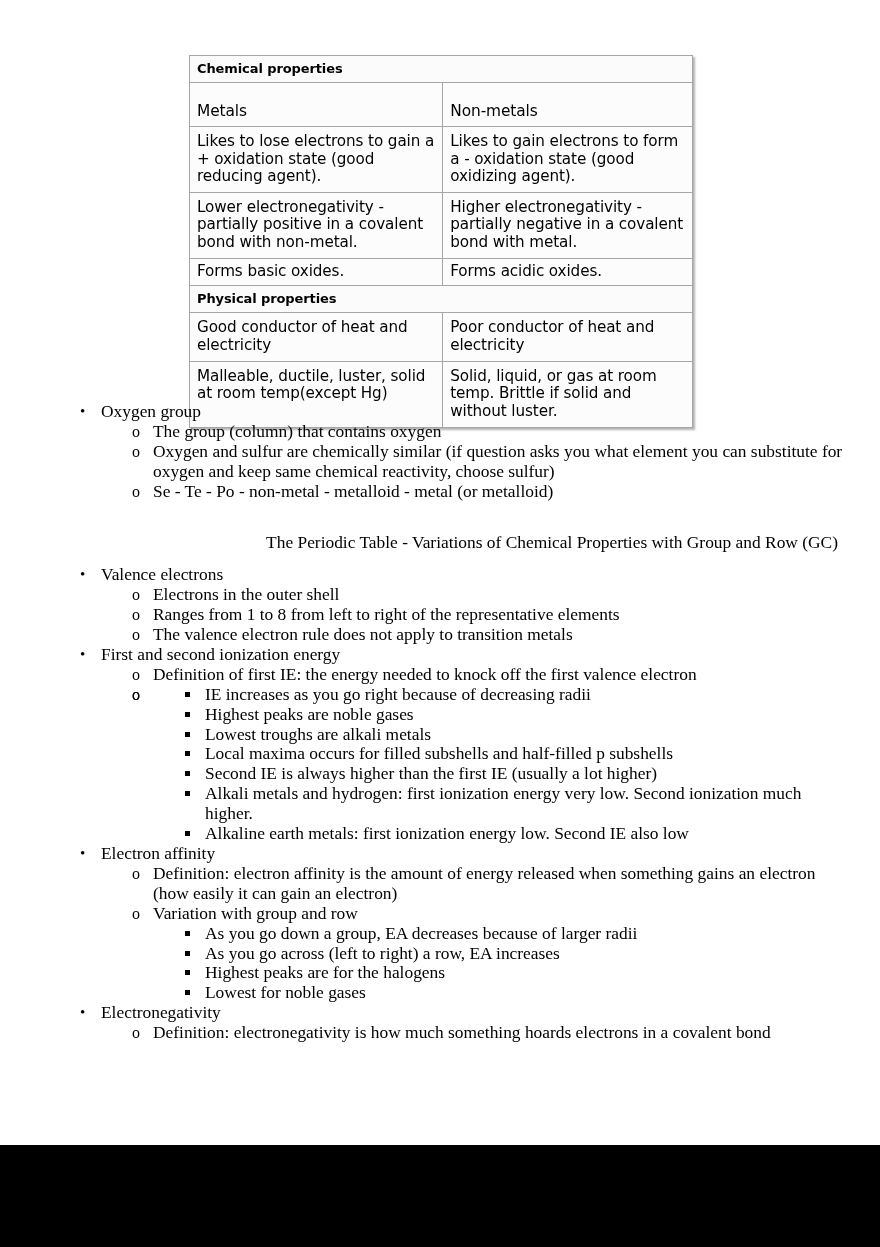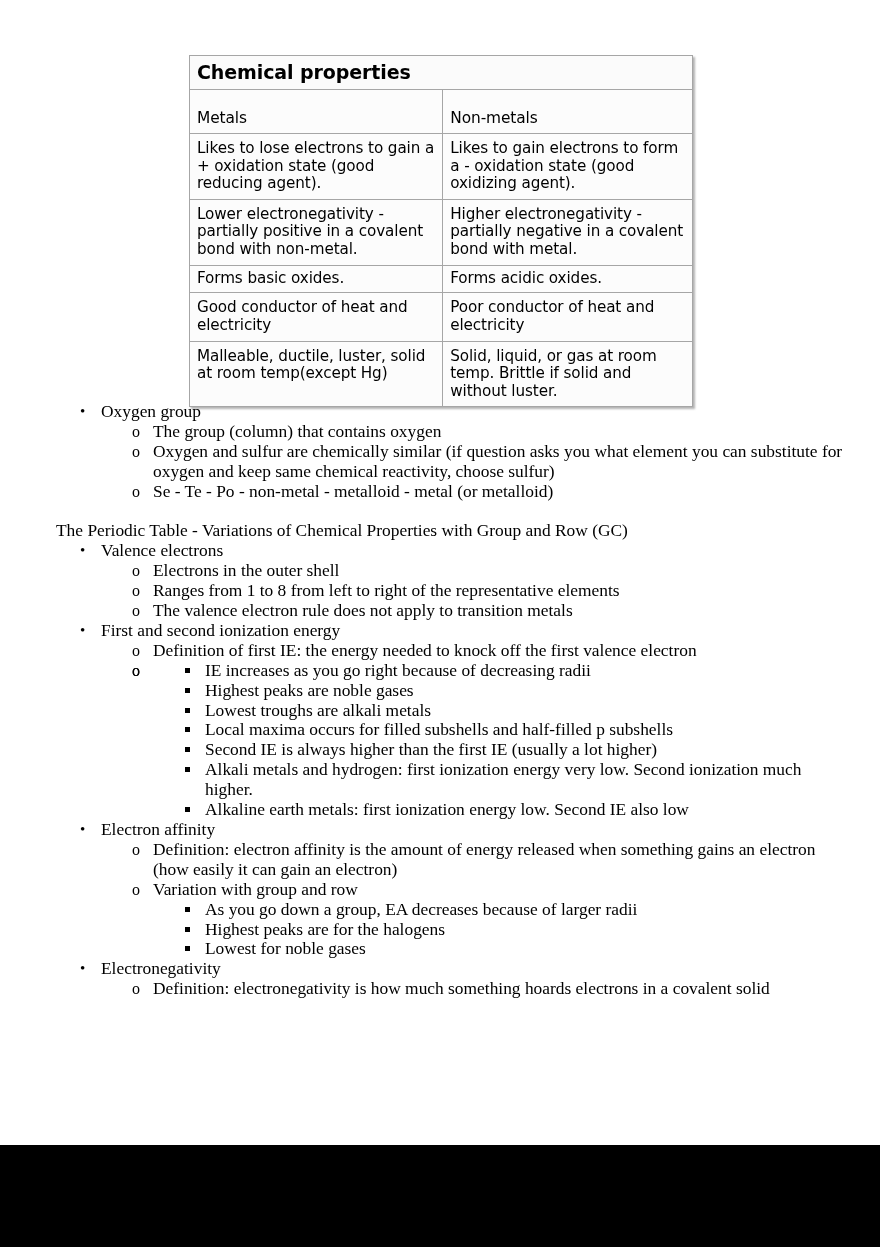--- a/index.html
+++ b/index.html
@@ -50,21 +50,21 @@
     vertical-align: top;
     font-size: 15.2px;
     line-height: 1.16;
     letter-spacing: -0.1px;
     background: #fcfcfc;
   }
   .prop-table td.col-left  { width: 254px; }
   .prop-table td.col-right { width: 250px; margin-top: 36px; }
   .prop-table td.section {
     font-weight: bold;
-    font-size: 19px;
+    font-size: 13px;
     padding-top: 5px;
     padding-bottom: 6px;
   }
   .prop-table tr.section-row td { background: #fbfbfb; }
   .prop-table td.hdr {
     font-size: 15.4px;
     padding-top: 20px;
     padding-bottom: 5px;
   }
   .prop-table td.tall { padding-top: 6px; padding-bottom: 6px; }
@@ -74,23 +74,24 @@
     position: absolute;
     left: 0;
     top: 402px;
     width: 880px;
     font-size: 17.4px;
     line-height: 19.9px;
   }
 
   .para {
     position: relative;
-    margin: 0;
+    margin: 12px;
     padding: 0 30px 0 56px;
     line-height: 19.9px;
+    text-align: right;
   }
 
   
   .lv1 {
     position: relative;
     padding-left: 101px;
     padding-right: 30px;
     line-height: 19.9px;
   }
   .lv1 > .mk {
@@ -151,20 +152,23 @@
         <td class="col-left tall">Likes to lose electrons to gain a + oxidation state (good reducing agent).</td>
         <td class="col-right tall">Likes to gain electrons to form a - oxidation state (good oxidizing agent).</td>
       </tr>
       <tr>
         <td class="col-left tall">Lower electronegativity - partially positive in a covalent bond with non-metal.</td>
         <td class="col-right tall">Higher electronegativity - partially negative in a covalent bond with metal.</td>
       </tr>
       <tr>
         <td class="col-left">Forms basic oxides.</td>
         <td class="col-right">Forms acidic oxides.</td>
+      </tr>
+      <tr class="section-row">
+        <td class="section" colspan="2">Physical properties</td>
       </tr>
       <tr>
         <td class="col-left tall">Good conductor of heat and electricity</td>
         <td class="col-right tall">Poor conductor of heat and electricity</td>
       </tr>
       <tr>
         <td class="col-left tall">Malleable, ductile, luster, solid at room temp(except Hg)</td>
         <td class="col-right tall">Solid, liquid, or gas at room temp. Brittle if solid and without luster.</td>
       </tr>
     </tbody>
@@ -189,21 +193,22 @@
       <div class="lv3"><span class="mk"></span><span>Highest peaks are noble gases</span></div>
       <div class="lv3"><span class="mk"></span><span>Lowest troughs are alkali metals</span></div>
       <div class="lv3"><span class="mk"></span><span>Local maxima occurs for filled subshells and half-filled p subshells</span></div>
       <div class="lv3"><span class="mk"></span><span>Second IE is always higher than the first IE (usually a lot higher)</span></div>
       <div class="lv3"><span class="mk"></span><span>Alkali metals and hydrogen: first ionization energy very low. Second ionization much higher.</span></div>
       <div class="lv3"><span class="mk"></span><span>Alkaline earth metals: first ionization energy low. Second IE also low</span></div>
       <div class="lv1"><span class="mk">•</span><span>Electron affinity</span></div>
       <div class="lv2"><span class="mk">o</span><span>Definition: electron affinity is the amount of energy released when something gains an electron (how easily it can gain an electron)</span></div>
       <div class="lv2"><span class="mk">o</span><span>Variation with group and row</span></div>
       <div class="lv3"><span class="mk"></span><span>As you go down a group, EA decreases because of larger radii</span></div>
+      <div class="lv3"><span class="mk"></span><span>As you go across (left to right) a row, EA increases</span></div>
       <div class="lv3"><span class="mk"></span><span>Highest peaks are for the halogens</span></div>
       <div class="lv3"><span class="mk"></span><span>Lowest for noble gases</span></div>
       <div class="lv1"><span class="mk">•</span><span>Electronegativity</span></div>
-      <div class="lv2"><span class="mk">o</span><span>Definition: electronegativity is how much something hoards electrons in a covalent solid</span></div>
+      <div class="lv2"><span class="mk">o</span><span>Definition: electronegativity is how much something hoards electrons in a covalent bond</span></div>
     </div>
 
 </div>
 
 <div class="bottom-bar"></div>
 
 </body></html>

